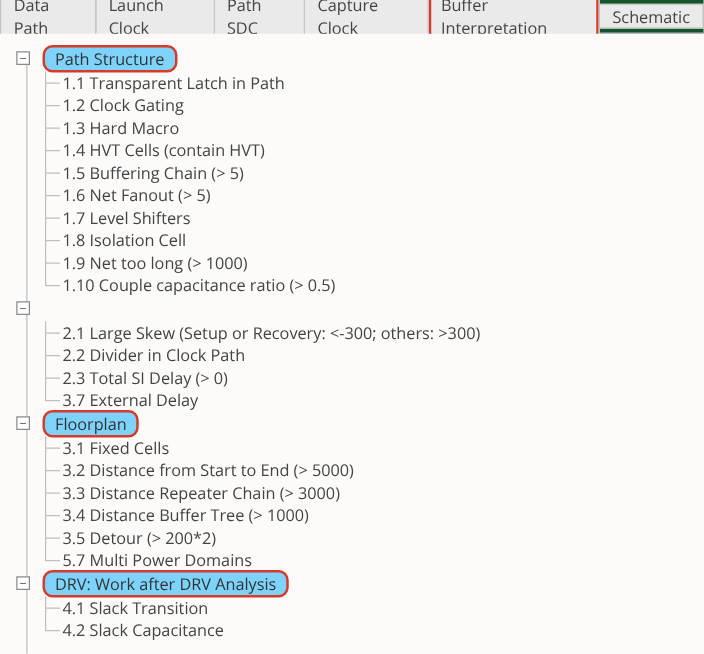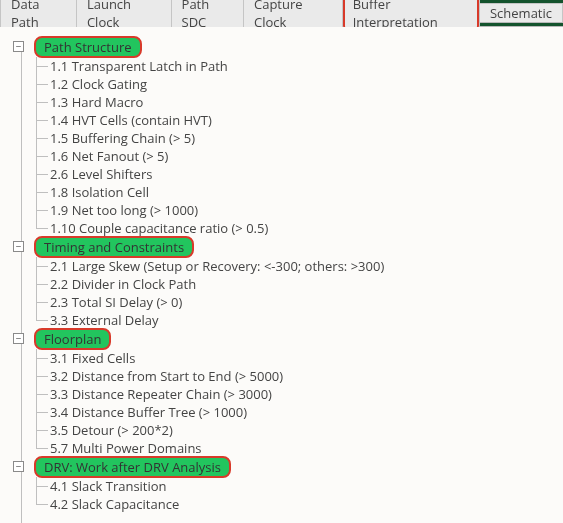--- a/index.html
+++ b/index.html
@@ -74,21 +74,21 @@
     background: #fff;
     font-size: 10px;
     line-height: 9px;
     text-align: center;
     color: #555;
     box-sizing: border-box;
     z-index: 2;
   }
   .group-chip {
     display: inline-block;
-    background: #22c55e;
+    background: #7dd3fc;
     border: 1px solid #c5c5c5;
     border-radius: 2px;
     padding: 0 6px;
     height: 18px;
     line-height: 18px;
     font-size: 13px;
     color: #333;
   }
   .group-chip.highlight-red {
     border: 2px solid #d83a2a;
@@ -146,36 +146,35 @@
         <div class="expander">−</div>
         <span class="group-chip highlight-red">Path Structure</span>
       </div>
       <ul class="children">
         <li>1.1 Transparent Latch in Path</li>
         <li>1.2 Clock Gating</li>
         <li>1.3 Hard Macro</li>
         <li>1.4 HVT Cells (contain HVT)</li>
         <li>1.5 Buffering Chain (&gt; 5)</li>
         <li>1.6 Net Fanout (&gt; 5)</li>
-        <li>2.6 Level Shifters</li>
+        <li>1.7 Level Shifters</li>
         <li>1.8 Isolation Cell</li>
         <li>1.9 Net too long (&gt; 1000)</li>
         <li>1.10 Couple capacitance ratio (&gt; 0.5)</li>
       </ul>
     </div>
     <div class="group">
       <div class="group-header">
         <div class="expander">−</div>
-        <span class="group-chip highlight-red">Timing and Constraints</span>
       </div>
       <ul class="children">
         <li>2.1 Large Skew (Setup or Recovery: &lt;-300; others: &gt;300)</li>
         <li>2.2 Divider in Clock Path</li>
         <li>2.3 Total SI Delay (&gt; 0)</li>
-        <li>3.3 External Delay</li>
+        <li>3.7 External Delay</li>
       </ul>
     </div>
     <div class="group">
       <div class="group-header">
         <div class="expander">−</div>
         <span class="group-chip highlight-red">Floorplan</span>
       </div>
       <ul class="children">
         <li>3.1 Fixed Cells</li>
         <li>3.2 Distance from Start to End (&gt; 5000)</li>

